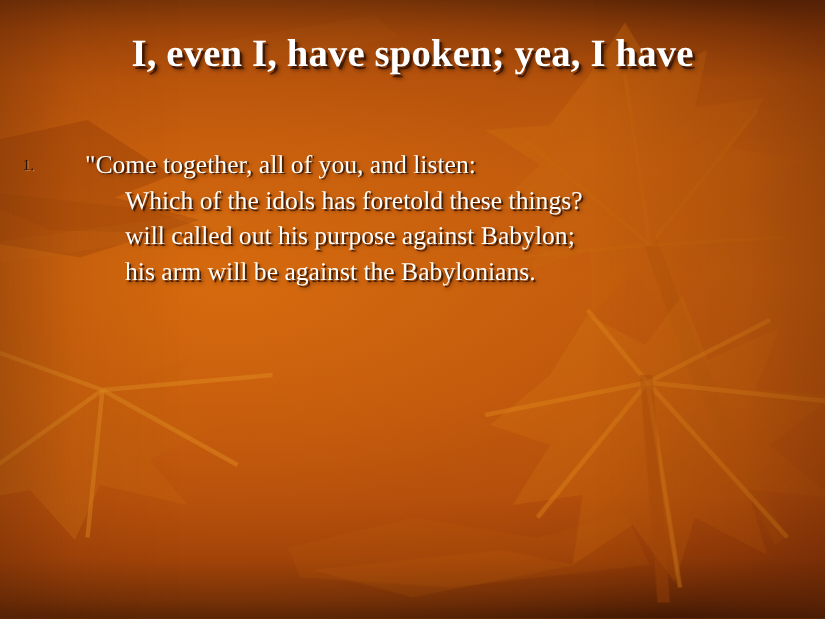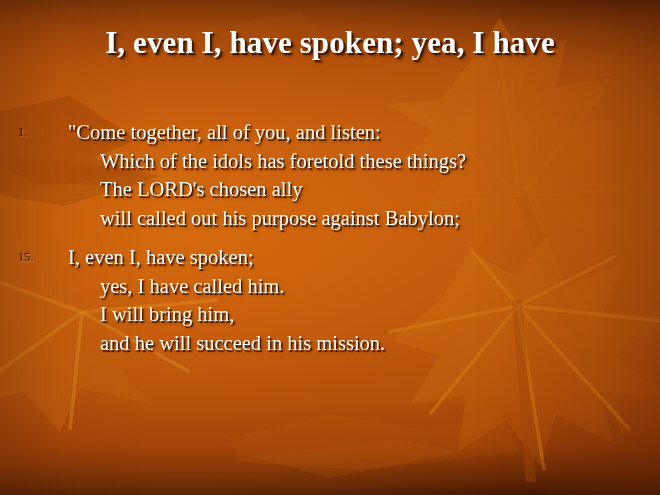--- a/index.html
+++ b/index.html
@@ -203,26 +203,19 @@
   <div class="title-block">
     <div class="title-line">I, even I, have spoken; yea, I have</div>
   </div>
 
   <div class="body-block">
 
     <div class="verse">
       <div class="verse-num">1.</div>
       <div class="verse-line">"Come together, all of you, and listen:</div>
       <div class="verse-line indent">Which of the idols has foretold these things?</div>
-      <div class="verse-line indent">The LORD's chosen ally</div>
       <div class="verse-line indent">will called out his purpose against Babylon;</div>
+      <div class="verse-line indent">his arm will be against the Babylonians.</div>
     </div>
 
-    <div class="verse">
-      <div class="verse-num">15.</div>
-      <div class="verse-line">I, even I, have spoken;</div>
-      <div class="verse-line indent">yes, I have called him.</div>
-      <div class="verse-line indent">I will bring him,</div>
-      <div class="verse-line indent">and he will succeed in his mission.</div>
-    </div>
 
   </div>
 </div>
 
 </body></html>

